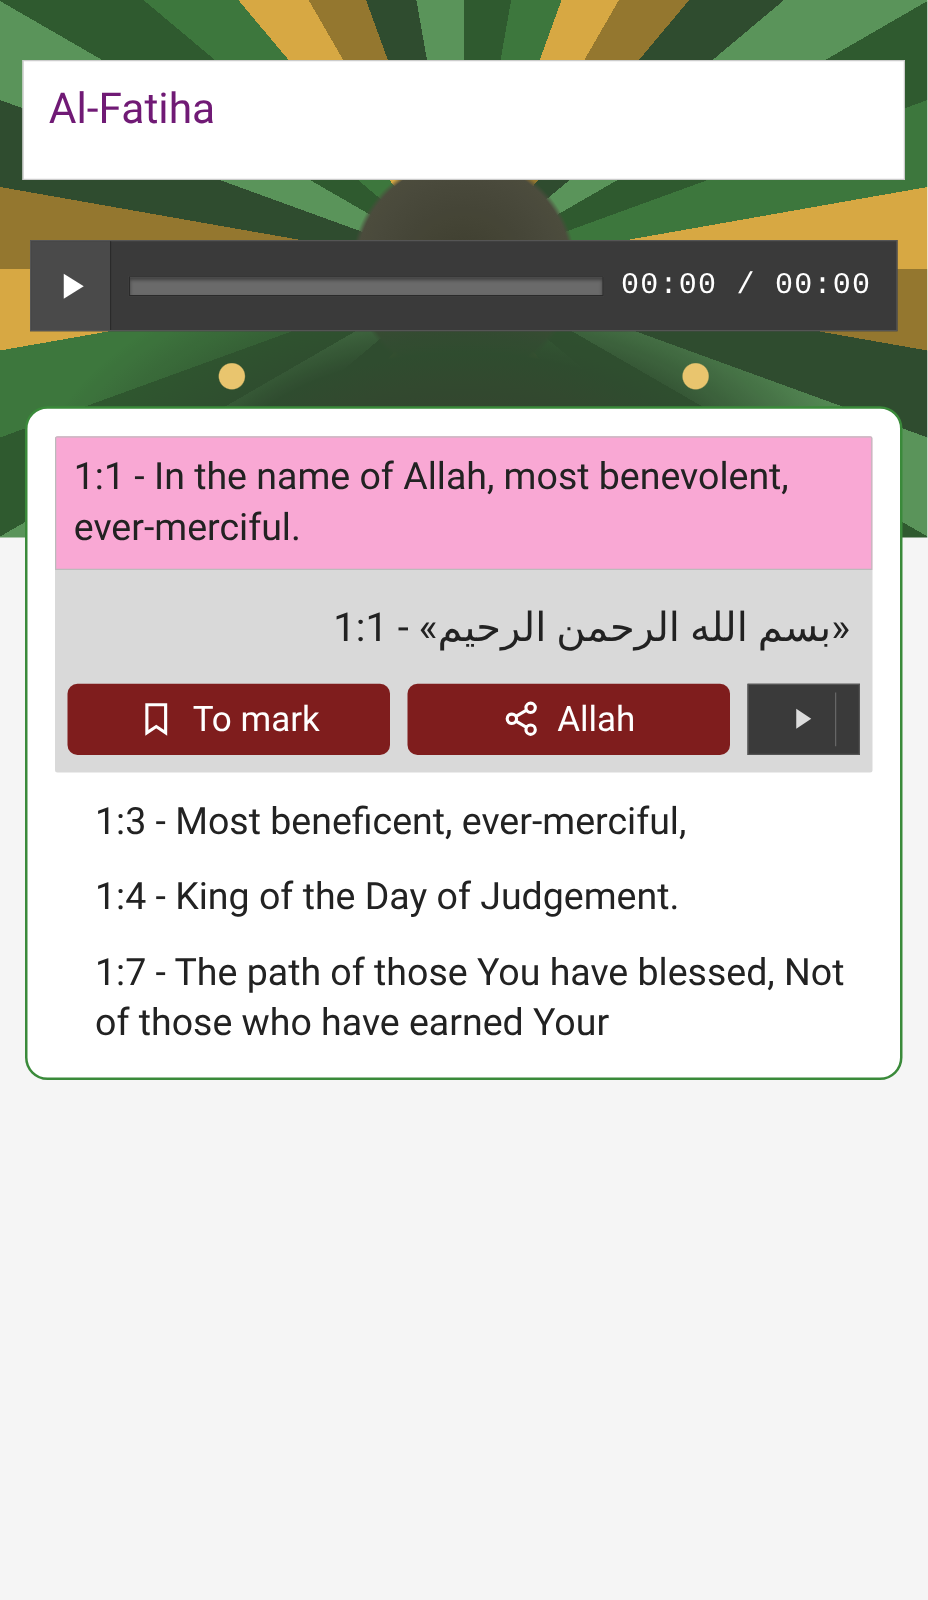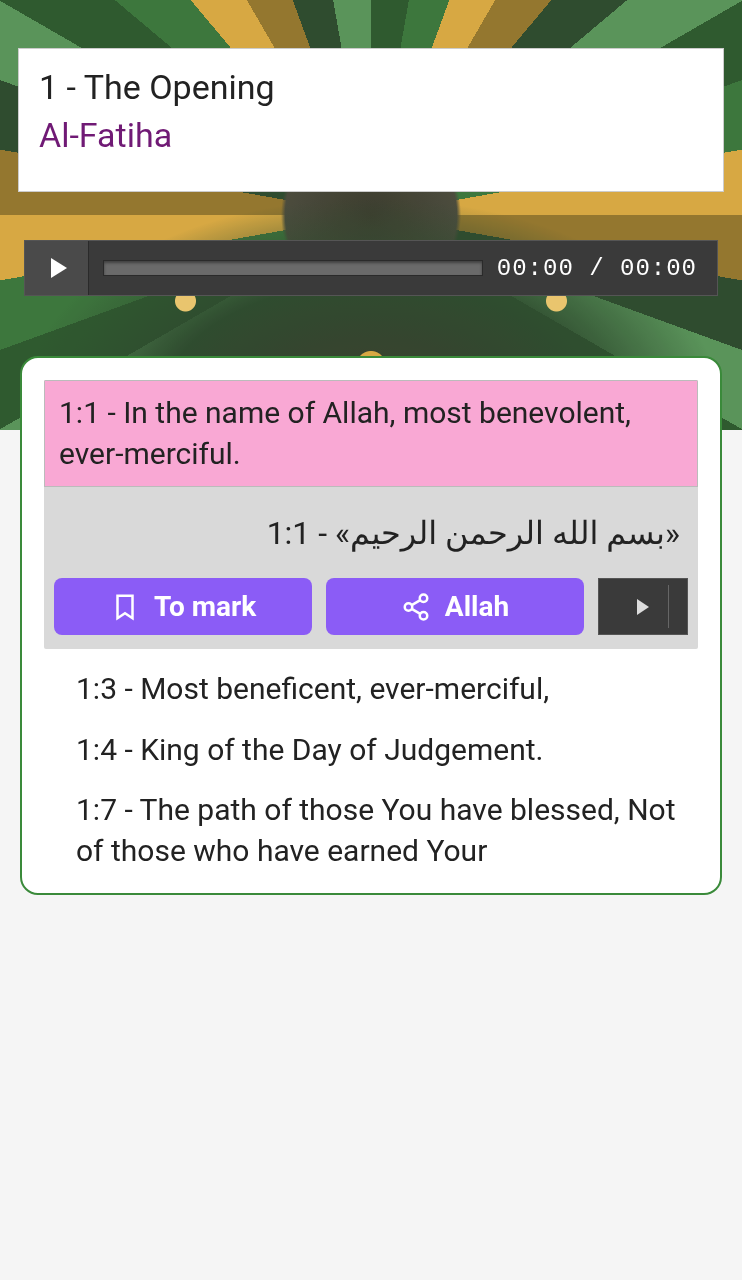--- a/index.html
+++ b/index.html
@@ -69,21 +69,21 @@
     direction: rtl;
     text-align: left;
   }
   .audio-player {
     position: relative;
     z-index: 2;
     margin: 48px 24px 0 24px;
     background: #3a3a3a;
     display: flex;
     align-items: center;
-    height: 56px;
+    height: 73px;
     border: 1px solid #555;
   }
   .play-btn {
     width: 64px;
     height: 100%;
     background: #4a4a4a;
     display: flex;
     align-items: center;
     justify-content: center;
     cursor: pointer;
@@ -142,32 +142,31 @@
     direction: rtl;
     line-height: 1.4;
   }
   .verse-actions {
     display: flex;
     gap: 14px;
     padding: 12px 10px 14px 10px;
     align-items: stretch;
   }
   .action-btn {
-    background: #8b5cf6;
+    background: #7f1d1d;
     color: #fff;
     border-radius: 8px;
     padding: 12px 22px;
     font-size: 28px;
     display: flex;
     align-items: center;
     gap: 14px;
     cursor: pointer;
     flex: 1;
     justify-content: center;
-    font-weight: bold;
   }
   .action-btn svg {
     width: 30px;
     height: 30px;
   }
   .small-play {
     width: 90px;
     flex: 0 0 90px;
     background: #3a3a3a;
     display: flex;
@@ -200,21 +199,20 @@
     padding: 20px 4px 0 4px;
     margin-left: 28px;
   }
 </style>
 </head>
 <body>
 
 <div class="ornament-bg"></div>
 
 <div class="header-card">
-  <div class="header-title">1 - The Opening</div>
   <div class="header-sub">Al-Fatiha</div>
 </div>
 
 <div class="audio-player">
   <div class="play-btn">
     <div class="play-triangle"></div>
   </div>
   <div class="track"></div>
   <div class="time">00:00 / 00:00</div>
 </div>

